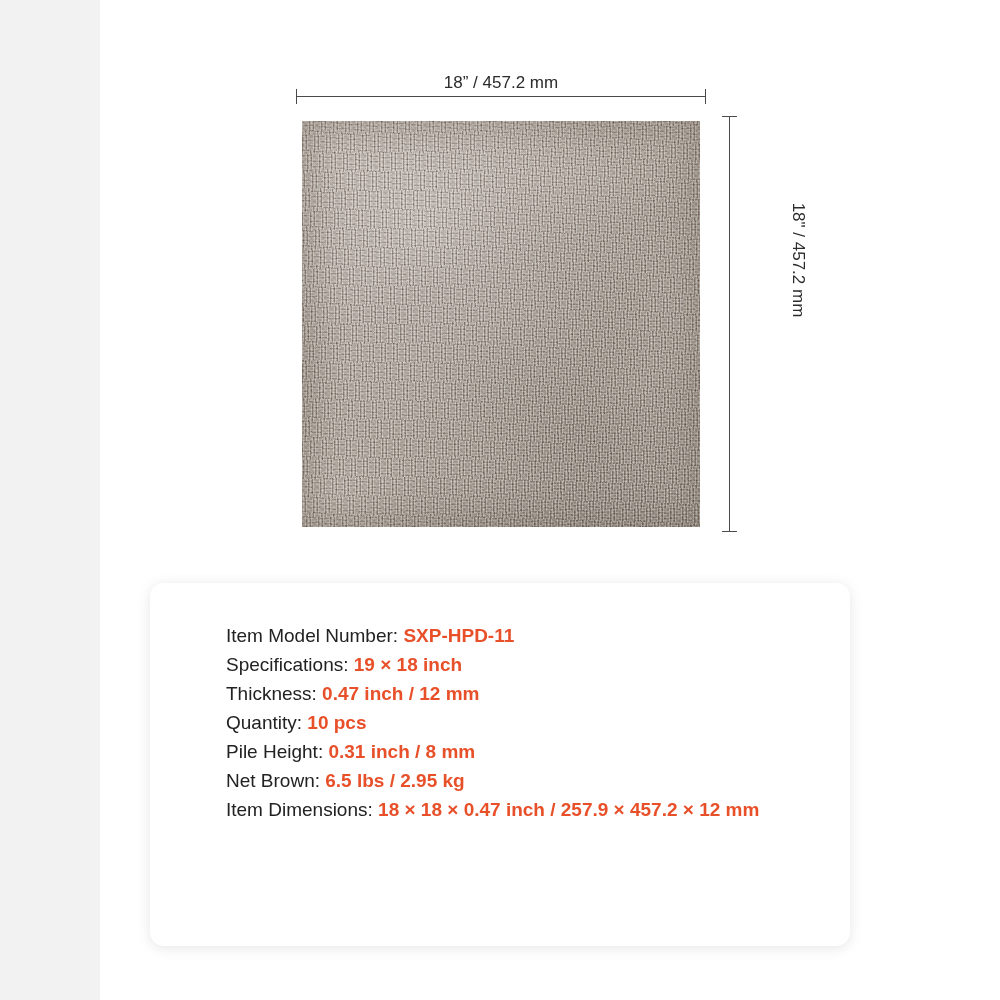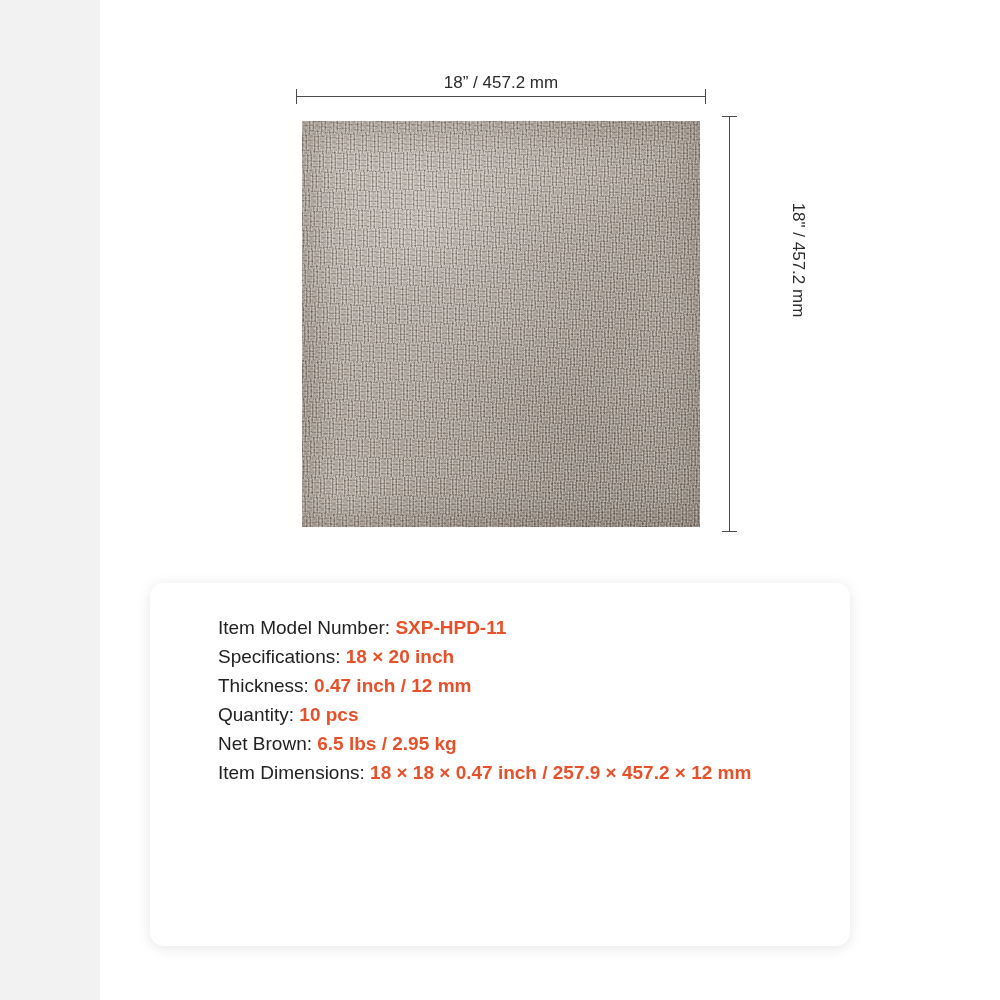--- a/index.html
+++ b/index.html
@@ -122,21 +122,21 @@
     top: 583px;
     width: 700px;
     height: 363px;
     background: #ffffff;
     border-radius: 14px;
     box-shadow: 0 2px 14px rgba(0,0,0,0.10);
     padding: 30px 0 0 0;
     box-sizing: border-box;
   }
   .spec-list {
-    margin: 0;
+    margin: 8px;
     padding: 0;
     list-style: none;
   }
   .spec-row {
     font-size: 19px;
     line-height: 29px;
     color: #222222;
     padding-left: 68px;
     white-space: nowrap;
   }
@@ -175,31 +175,35 @@
 
     <div class="spec-card">
       <ul class="spec-list">
 
         <li class="spec-row">
           <span class="spec-label">Item Model Number:</span>
           <span class="spec-value">SXP-HPD-11</span>
         </li>
         <li class="spec-row">
           <span class="spec-label">Specifications:</span>
-          <span class="spec-value">18 × 20 inch</span>
+          <span class="spec-value">19 × 18 inch</span>
         </li>
         <li class="spec-row">
           <span class="spec-label">Thickness:</span>
           <span class="spec-value">0.47 inch / 12 mm</span>
         </li>
         <li class="spec-row">
           <span class="spec-label">Quantity:</span>
           <span class="spec-value">10 pcs</span>
         </li>
         <li class="spec-row">
+          <span class="spec-label">Pile Height:</span>
+          <span class="spec-value">0.31 inch / 8 mm</span>
+        </li>
+        <li class="spec-row">
           <span class="spec-label">Net Brown:</span>
           <span class="spec-value">6.5 lbs /  2.95 kg</span>
         </li>
         <li class="spec-row">
           <span class="spec-label">Item Dimensions:</span>
           <span class="spec-value">18 × 18 × 0.47 inch / 257.9 × 457.2 × 12 mm</span>
         </li>
       </ul>
 
       <div class="spec-gap"></div>

